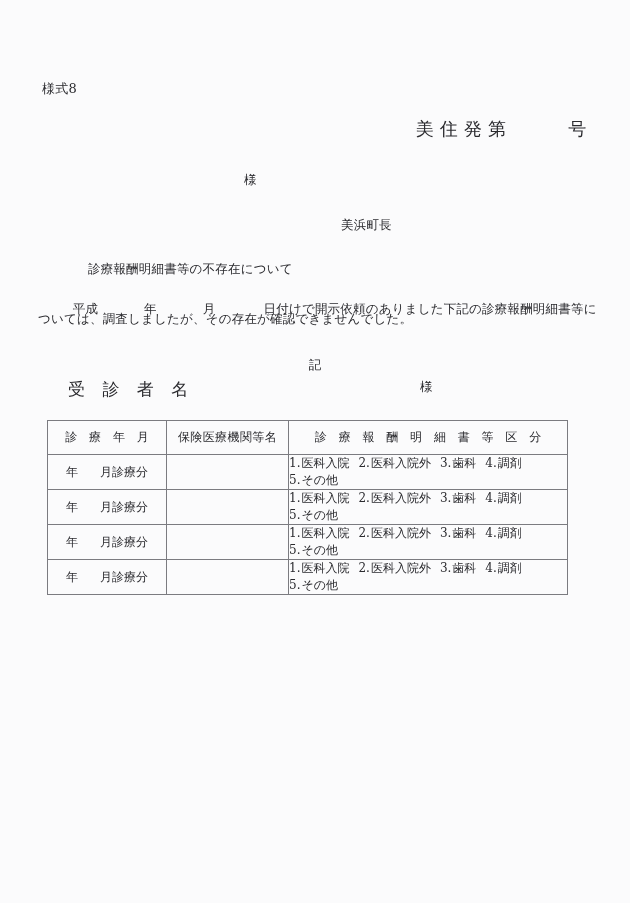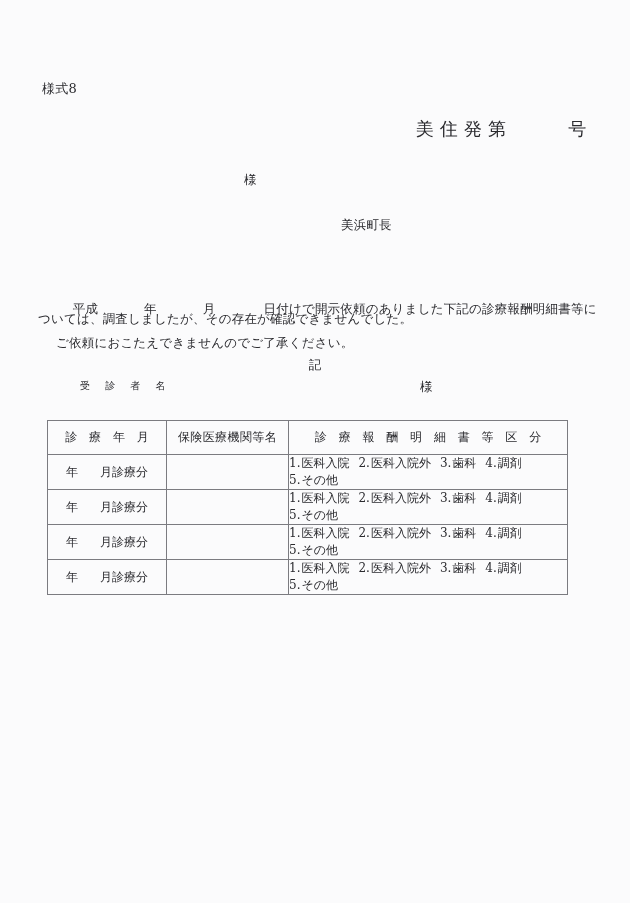--- a/index.html
+++ b/index.html
@@ -94,23 +94,23 @@
     left: 0;
     top: 359px;
     width: 630px;
     text-align: center;
     font-size: 12.5px;
     white-space: normal;
   }
 
   
   .patient-label {
-    left: 80px;
+    left: 68px;
     top: 381px;
-    font-size: 10px;
+    font-size: 17px;
     letter-spacing: 6px;
   }
   .patient-sama {
     left: 420px;
     top: 381px;
     font-size: 12.5px;
   }
 
   
   .tbl-wrap {
@@ -171,28 +171,28 @@
 
   <div class="t doc-no">
     <span>美 住 発 第</span><span class="gap-num"></span><span>号</span>
   </div>
 
 
   <div class="t addressee">様</div>
 
   <div class="t issuer">美浜町長</div>
 
+  <div class="t subject">診療報酬明細書等の不存在について</div>
 
   <div class="t body-line body-2">ついては、調査しましたが、その存在が確認できませんでした。</div>
 
   <div class="t body-line body-1">
     <span>平成</span><span class="g1"></span><span>年</span><span class="g2"></span><span>月</span><span class="g3"></span><span>日付けで開示依頼のありました下記の診療報酬明細書等に</span>
   </div>
 
-  <div class="t body-line body-3">ご依頼におこたえできませんのでご了承ください。</div>
 
   <div class="t ki">記</div>
 
   <div class="t patient-label">受 診 者 名</div>
   <div class="t patient-sama">様</div>
 
   <div class="tbl-wrap">
     <table class="form-table">
       <colgroup>
         <col class="col-period">

